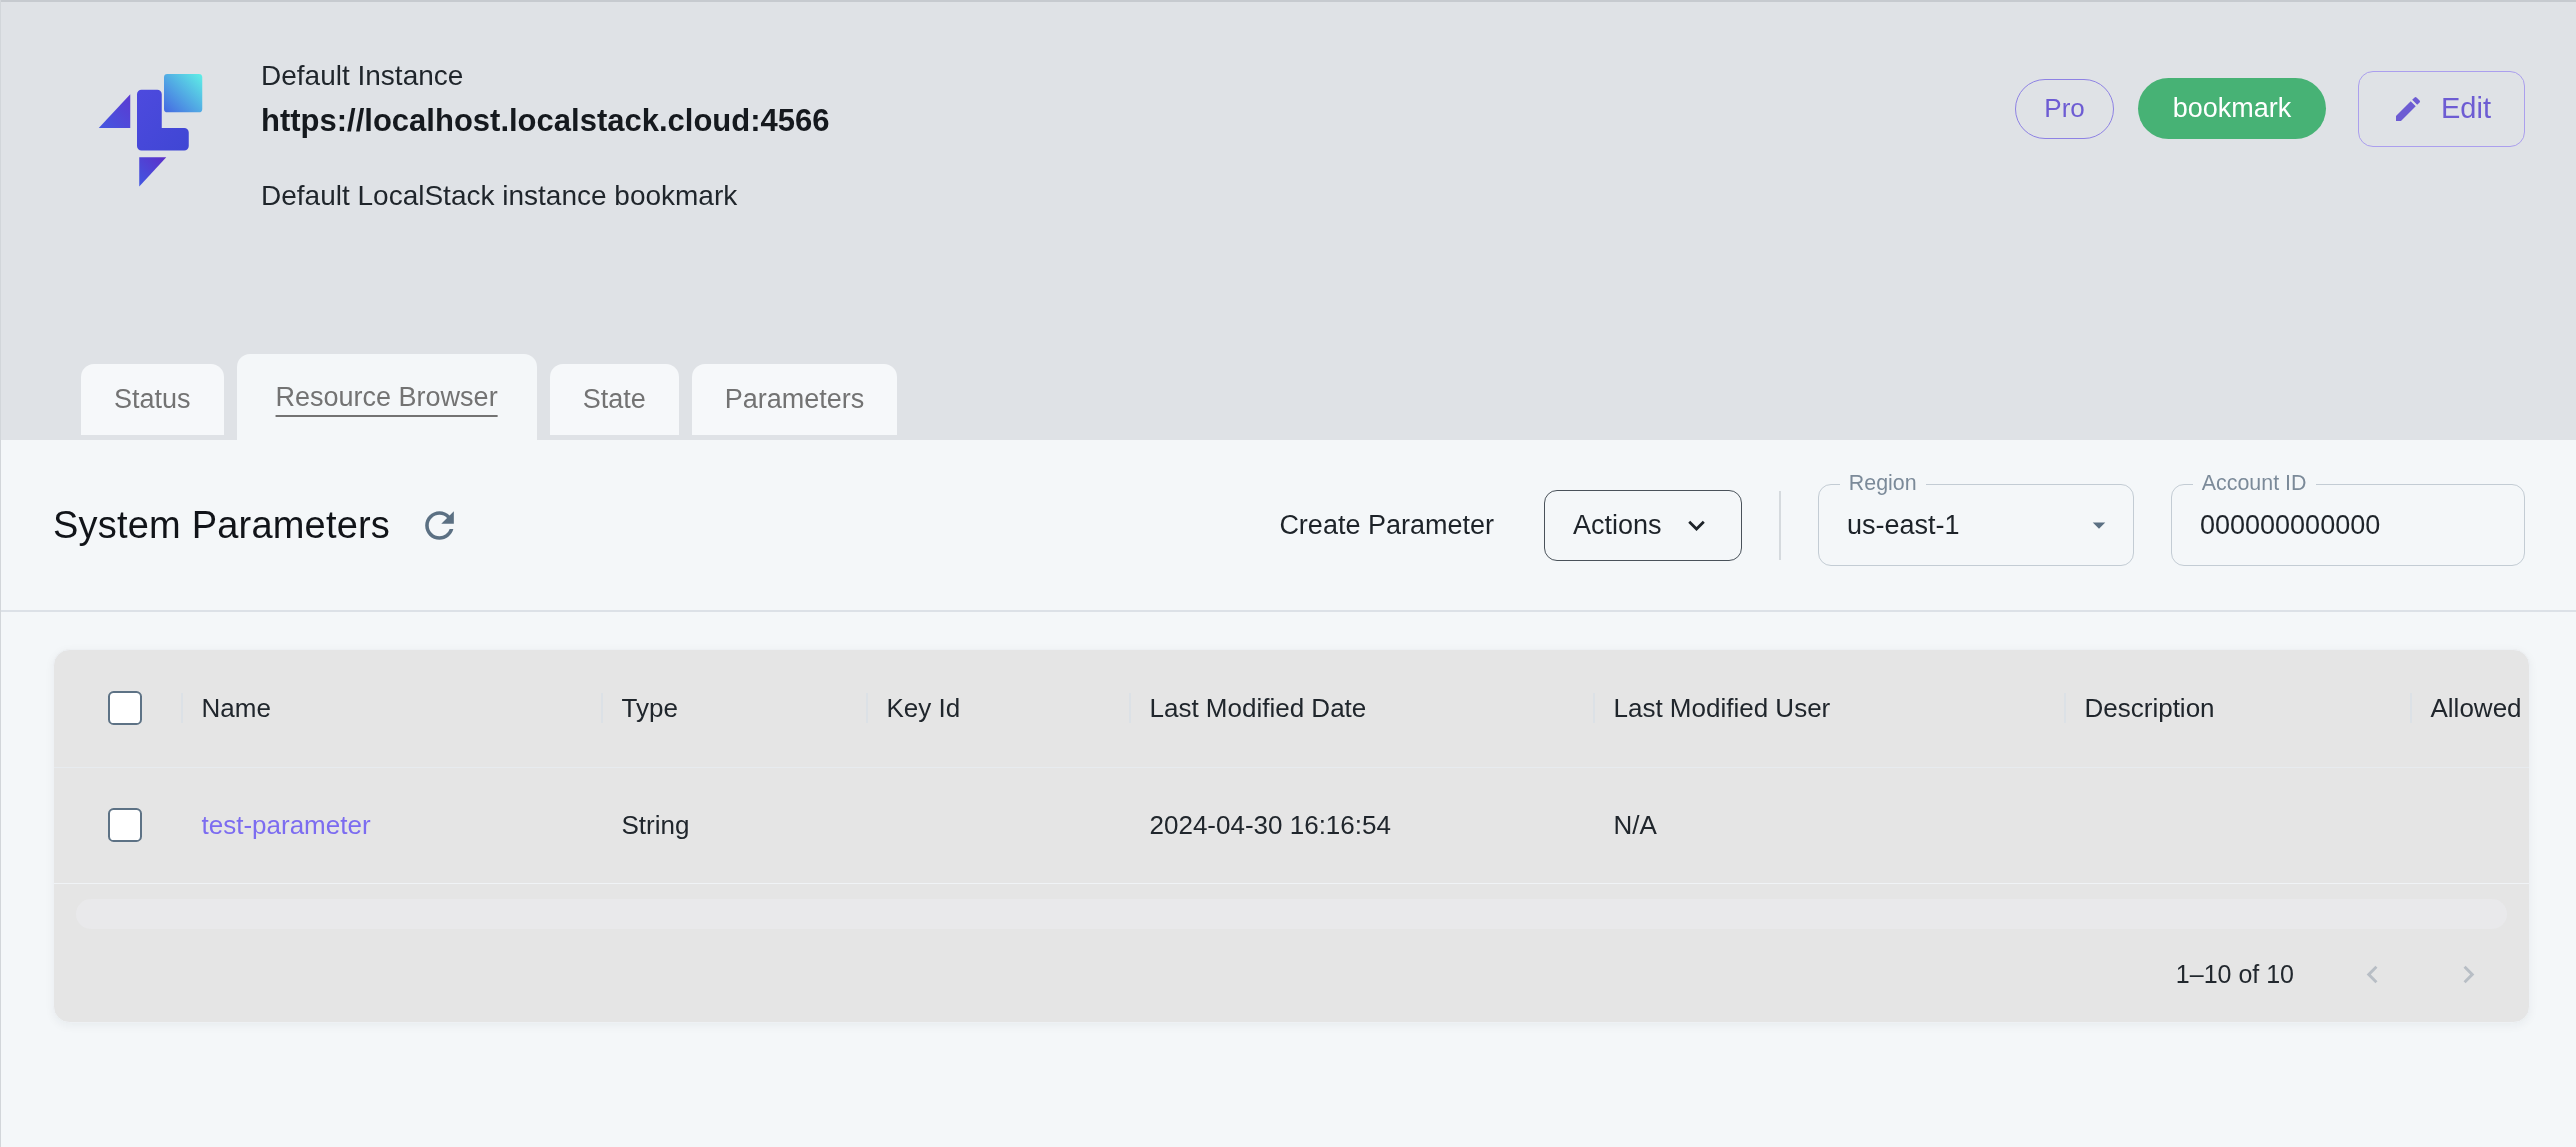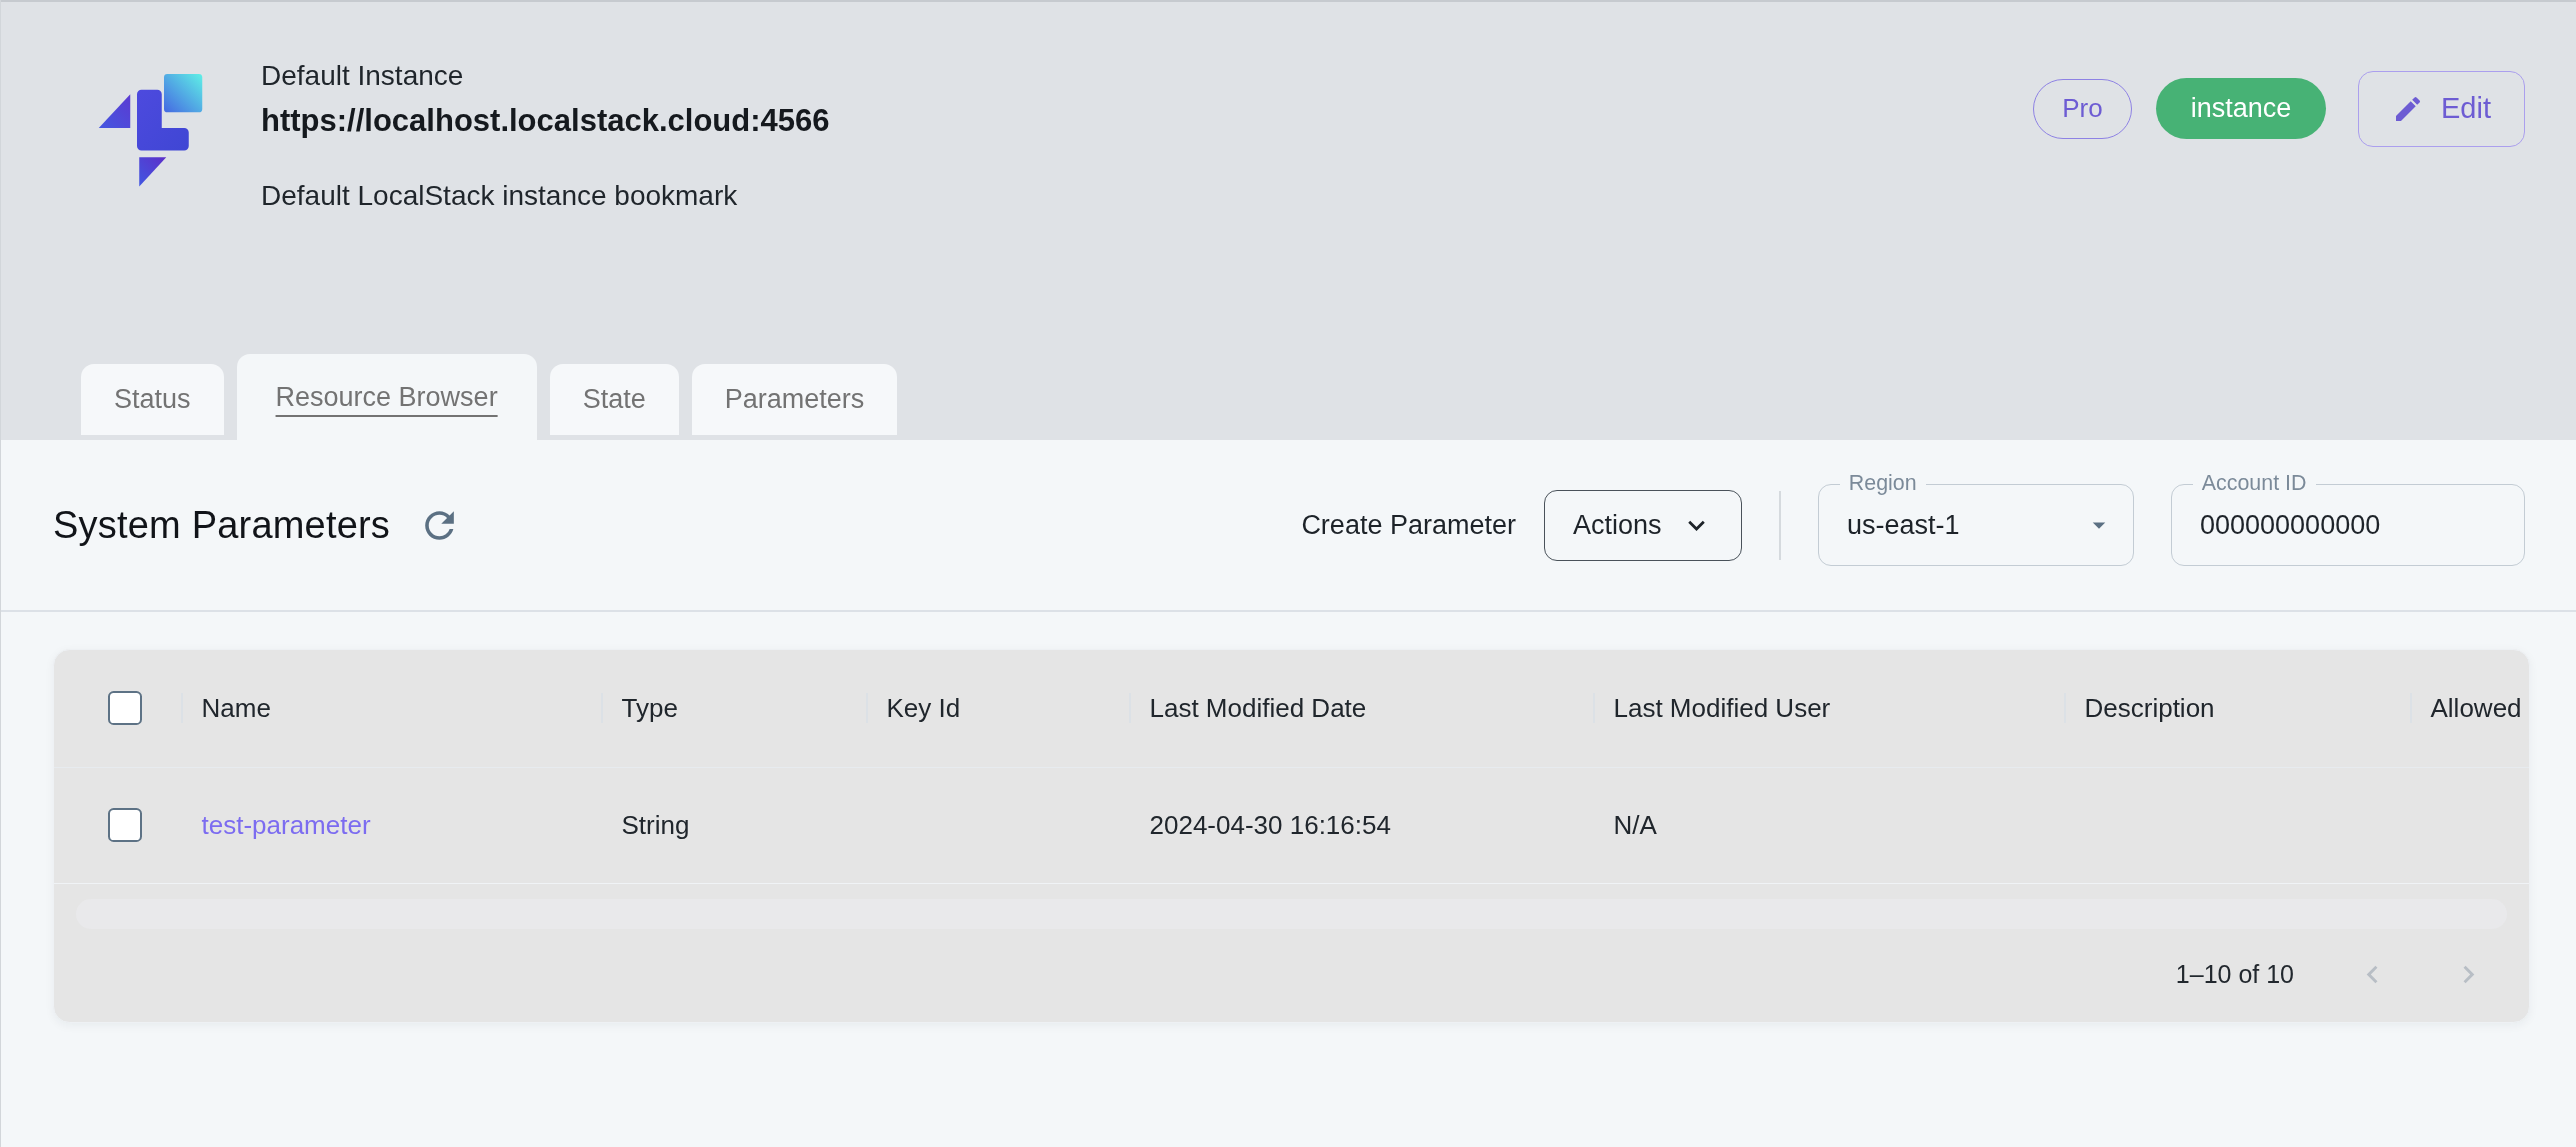--- a/index.html
+++ b/index.html
@@ -30,21 +30,21 @@
        border-radius:13px 13px 0 0;padding:0 33px;height:71px;margin-right:13px;margin-bottom:4.7px;
        display:flex;align-items:center;}
   .tab.active{background:#f4f7f9;height:86px;margin-bottom:0;padding:0 39px;}
   .tab.active .tab-label{text-decoration:underline;text-decoration-thickness:2.3px;text-underline-offset:9.3px;}
   
   .toolbar{height:170px;display:flex;align-items:center;padding:0 51px 0 52px;box-sizing:border-box;}
   .page-title{font-size:38px;font-weight:500;color:#111419;letter-spacing:0.2px;}
   .refresh-btn{margin-left:24px;width:50px;height:50px;display:flex;align-items:center;justify-content:center;
                background:none;border:none;padding:0;}
   .toolbar-right{margin-left:auto;display:flex;align-items:center;}
-  .btn-create{font-size:27px;font-weight:500;color:#1d2329;background:none;border:none;padding:0;margin-right:28px;
+  .btn-create{font-size:27px;font-weight:500;color:#1d2329;background:none;border:none;padding:0;margin-right:50px;
               font-family:"Liberation Sans",sans-serif;}
   .btn-actions{height:71px;padding:0 28px;border:1.9px solid #49525a;border-radius:13px;background:transparent;
                display:flex;align-items:center;font-size:27px;font-weight:500;color:#1d2329;
                font-family:"Liberation Sans",sans-serif;}
   .btn-actions svg{margin-left:18.6px;}
   .v-divider{width:1.9px;height:69px;background:#d5dade;margin:0 37px;}
   .field{position:relative;height:82px;border:1.9px solid #c3ccd4;border-radius:13px;box-sizing:border-box;
          display:flex;align-items:center;background:transparent;}
   .field-label{position:absolute;top:-14px;left:20.5px;background:#f4f7f9;padding:0 9.3px;
                font-size:21.4px;color:#7b8a99;line-height:1.2;}
@@ -107,21 +107,21 @@
       </svg>
 
       <div class="header-text">
         <div class="instance-title">Default Instance</div>
         <div class="instance-url">https://localhost.localstack.cloud:4566</div>
         <div class="instance-desc">Default LocalStack instance bookmark</div>
       </div>
 
       <div class="header-chips">
         <div class="chip-pro">Pro</div>
-        <div class="badge-running">instance</div>
+        <div class="badge-running">bookmark</div>
         <button class="btn-edit">
           <svg width="32" height="32" viewBox="0 0 24 24">
             <path fill="#6d5cd3" d="M3 17.25V21h3.75L17.81 9.94l-3.75-3.75L3 17.25zM20.71 7.04a.996.996 0 0 0 0-1.41l-2.34-2.34a.996.996 0 0 0-1.41 0l-1.83 1.83 3.75 3.75 1.83-1.83z"></path>
           </svg>
           <span>Edit</span>
         </button>
       </div>
     </div>
 
     <div class="tabs-row">

